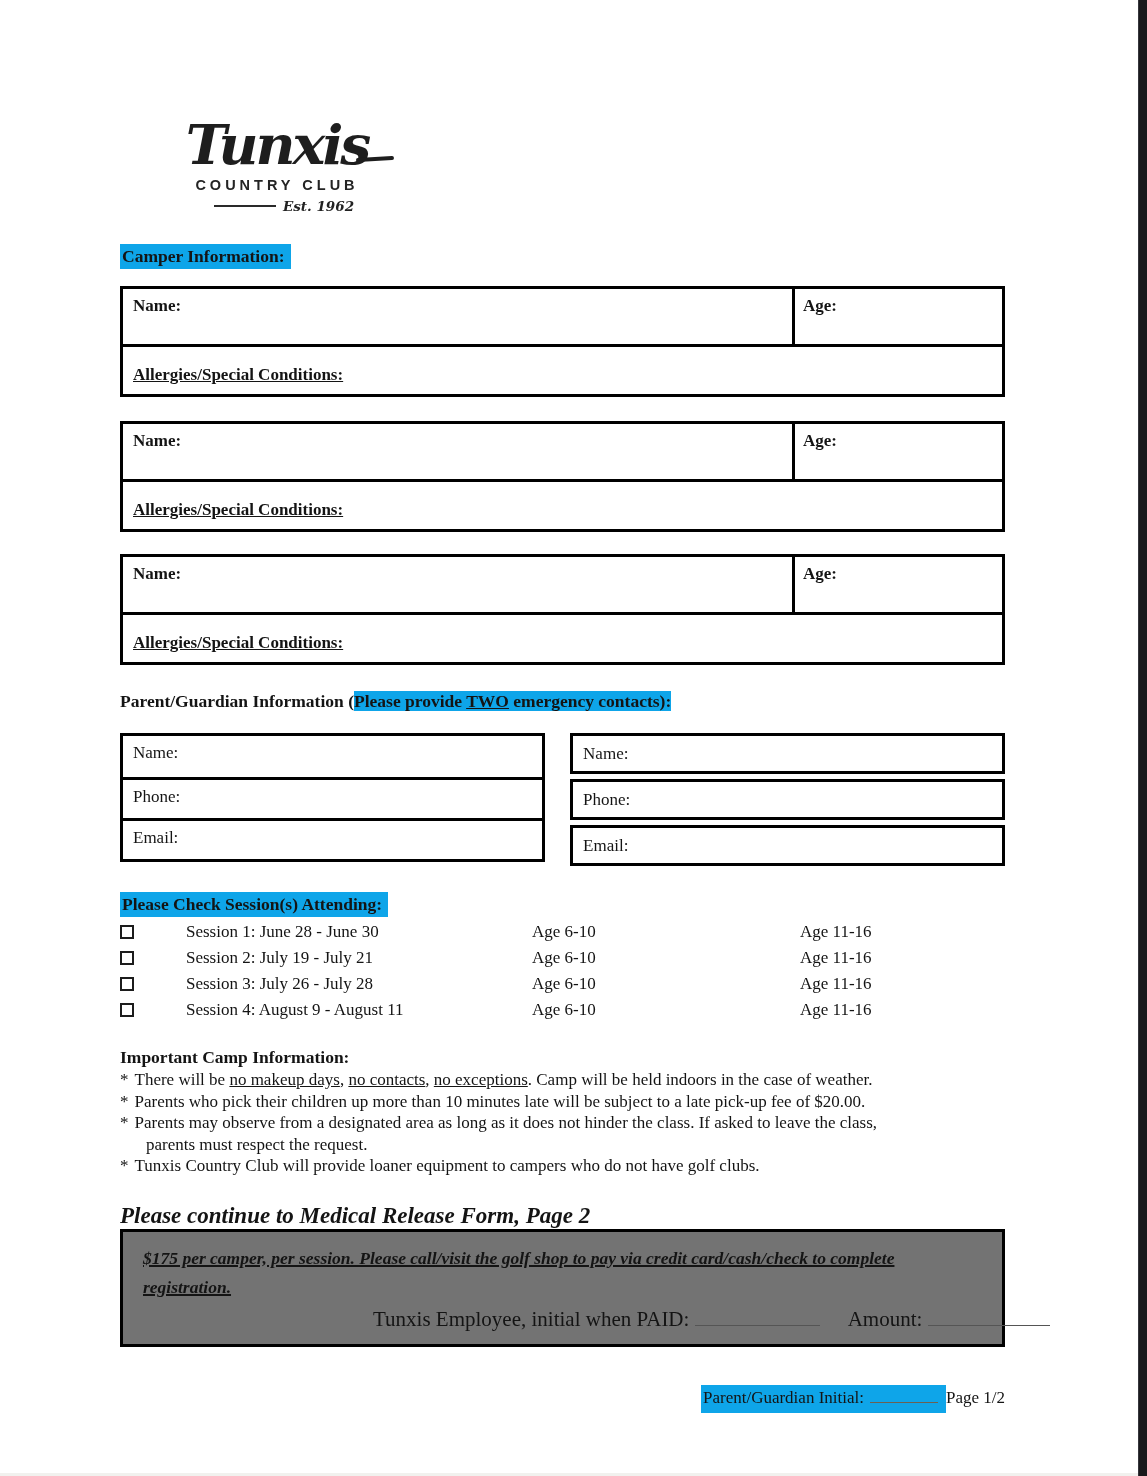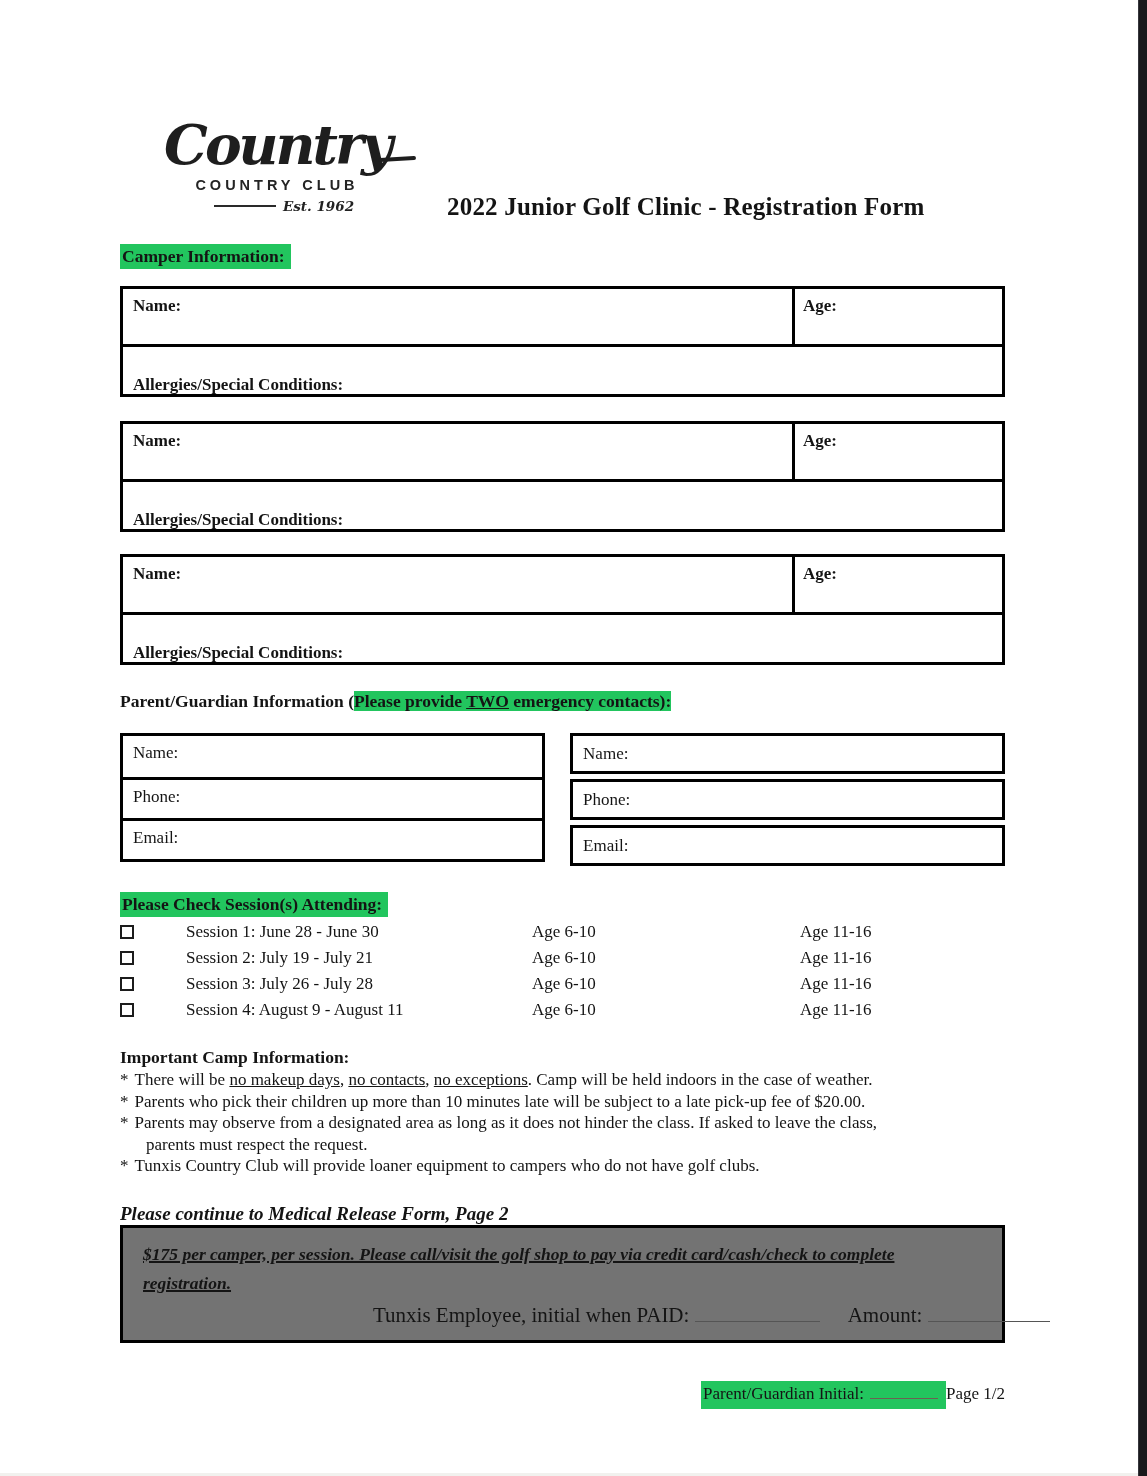--- a/index.html
+++ b/index.html
@@ -55,34 +55,34 @@
 
   .doc-title {
     position: absolute; left: 447px; top: 193px;
     font-size: 25px; font-weight: 700; letter-spacing: 0.2px;
     white-space: nowrap;
   }
 
   
   .content { position: absolute; left: 120px; top: 246px; width: 885px; }
 
-  .hl { background: #22c55e; }
+  .hl { background: #0ea5e9; }
   .h-pad { padding: 2px 6px 3px 2px; }
   .sec-h { font-size: 17.5px; font-weight: 700; line-height: 21px; }
   .u { text-decoration: underline; }
 
   
   .camper { border: 3px solid #000; background: #fff; }
   .camper.m1 { margin-top: 19px; }
   .camper.m2 { margin-top: 24px; }
   .camper.m3 { margin-top: 22px; }
   .camper-top { display: flex; border-bottom: 3px solid #000; }
   .camper-name { flex: 1; height: 55px; padding: 7px 0 0 10px; }
   .camper-age  { width: 210px; border-left: 3px solid #000; padding: 7px 0 0 8px; }
-  .camper-allergies { height: 47px; padding: 28px 0 0 10px; }
+  .camper-allergies { height: 47px; padding: 18px 0 0 10px; text-decoration: underline; }
   .bold-label { font-weight: 700; font-size: 17px; }
 
   
   .parent-h { margin-top: 26px; }
   .parents { display: flex; gap: 25px; margin-top: 21px; align-items: flex-start; }
   .pcard-left { width: 430px; border: 3px solid #000; background: #fff; }
   .prow { height: 41px; padding: 7px 0 0 10px; font-size: 17px; }
   .prow + .prow { border-top: 3px solid #000; }
   .pcard-right { width: 440px; display: flex; flex-direction: column; gap: 5px; }
   .pbox { border: 3px solid #000; height: 41px; padding: 8px 0 0 10px; font-size: 17px; background: #fff; }
@@ -100,21 +100,21 @@
     border: 2px solid #1c1c1c; background: #fff;
     margin-top: 6px;
   }
 
   
   .camp-h { margin-top: 24px; }
   .bullets { margin-top: 1px; font-size: 17px; line-height: 21.5px; }
   .marker { margin-right: 6px; }
   .cont-indent { padding-left: 26px; }
 
-  .note { margin-top: 26px; font-size: 19px; font-weight: 700; font-style: italic; }
+  .note { margin-top: 26px; font-size: 23px; font-weight: 700; font-style: italic; }
 
   
   .paybox { border: 3px solid #000; padding: 12px 20px 12px; min-height: 95px; background: #737373; }
   .pay-notice {
     display: block; width: 840px;
     font-size: 17.5px; font-weight: 700; font-style: italic;
     line-height: 29px;
     text-decoration: underline; text-decoration-thickness: 2px;
   }
   .pay-emp { margin-top: 5px; font-size: 21px; padding-left: 230px; white-space: nowrap; }
@@ -130,29 +130,28 @@
   .page-label { padding-top: 3px; }
 </style>
 </head>
 <body>
 
 <div class="page">
   <div class="viewer-edge"></div>
   <div class="bottom-edge"></div>
 
   <div class="logo">
-    <div class="logo-script">Country</div>
+    <div class="logo-script">Tunxis</div>
     <div class="logo-sub">COUNTRY CLUB</div>
     <div class="logo-est">
       <span class="logo-est-line"></span>
       <span class="logo-est-text">Est. 1962</span>
     </div>
   </div>
 
-  <div class="doc-title">2022 Junior Golf Clinic - Registration Form</div>
 
   <div class="content">
 
     <div class="sec-h">
       <span class="hl h-pad">Camper Information:</span>
     </div>
 
     <div class="camper m1">
       <div class="camper-top">
         <div class="camper-name">

